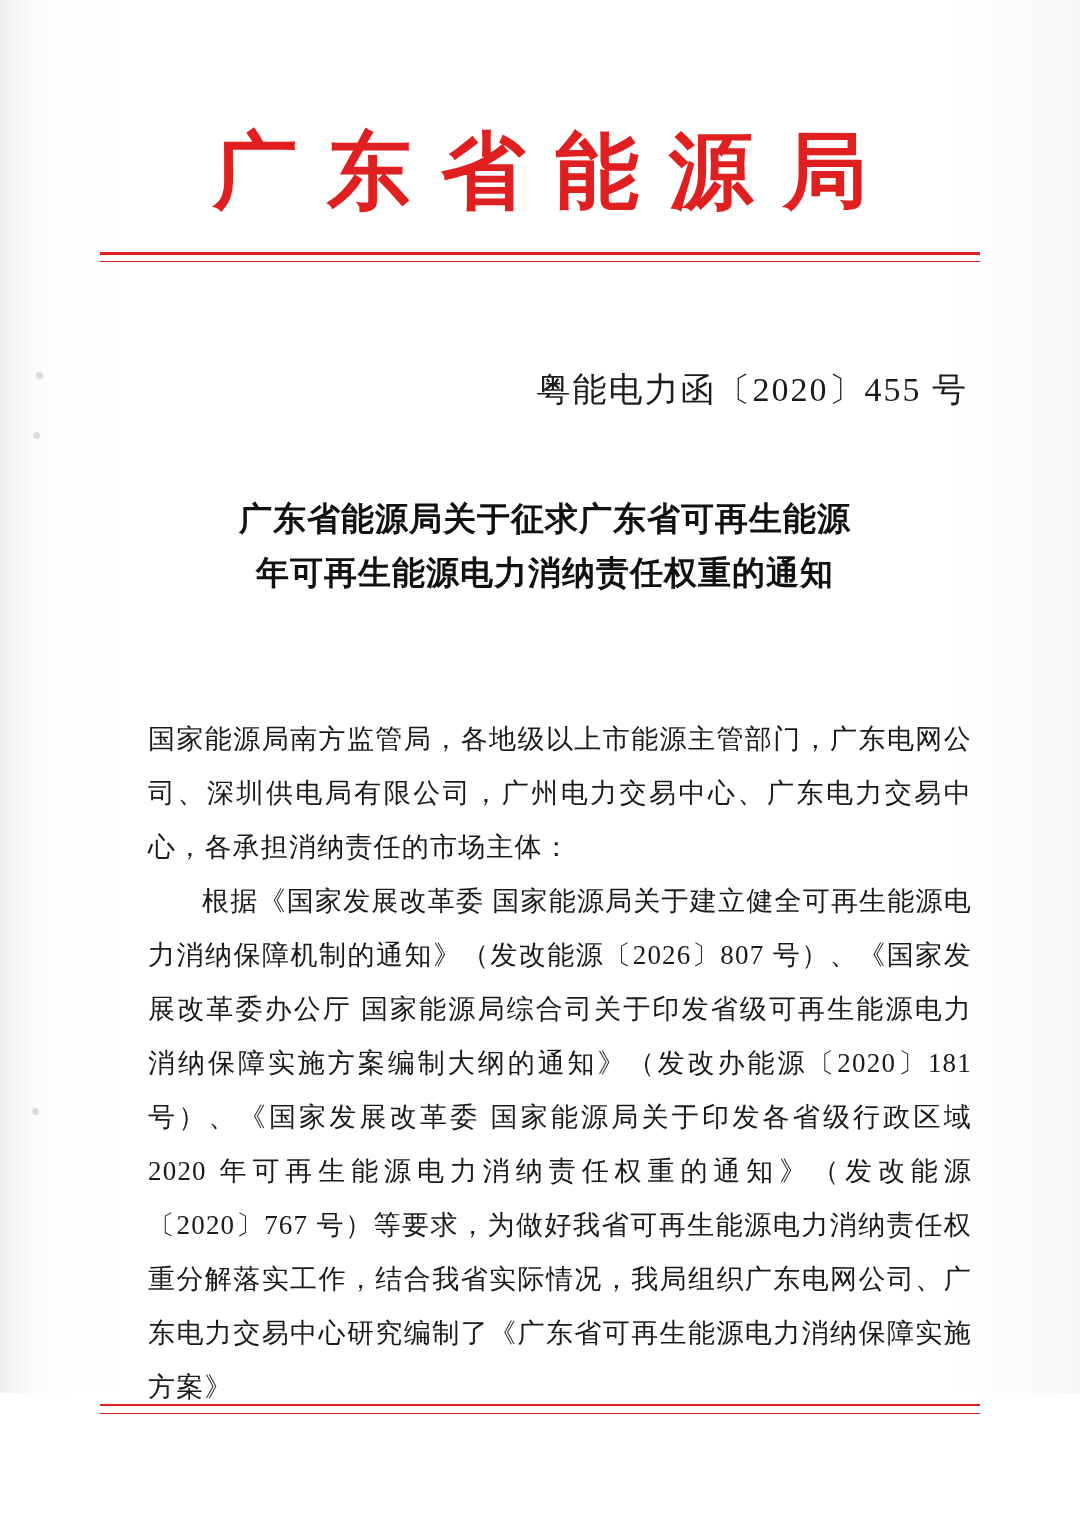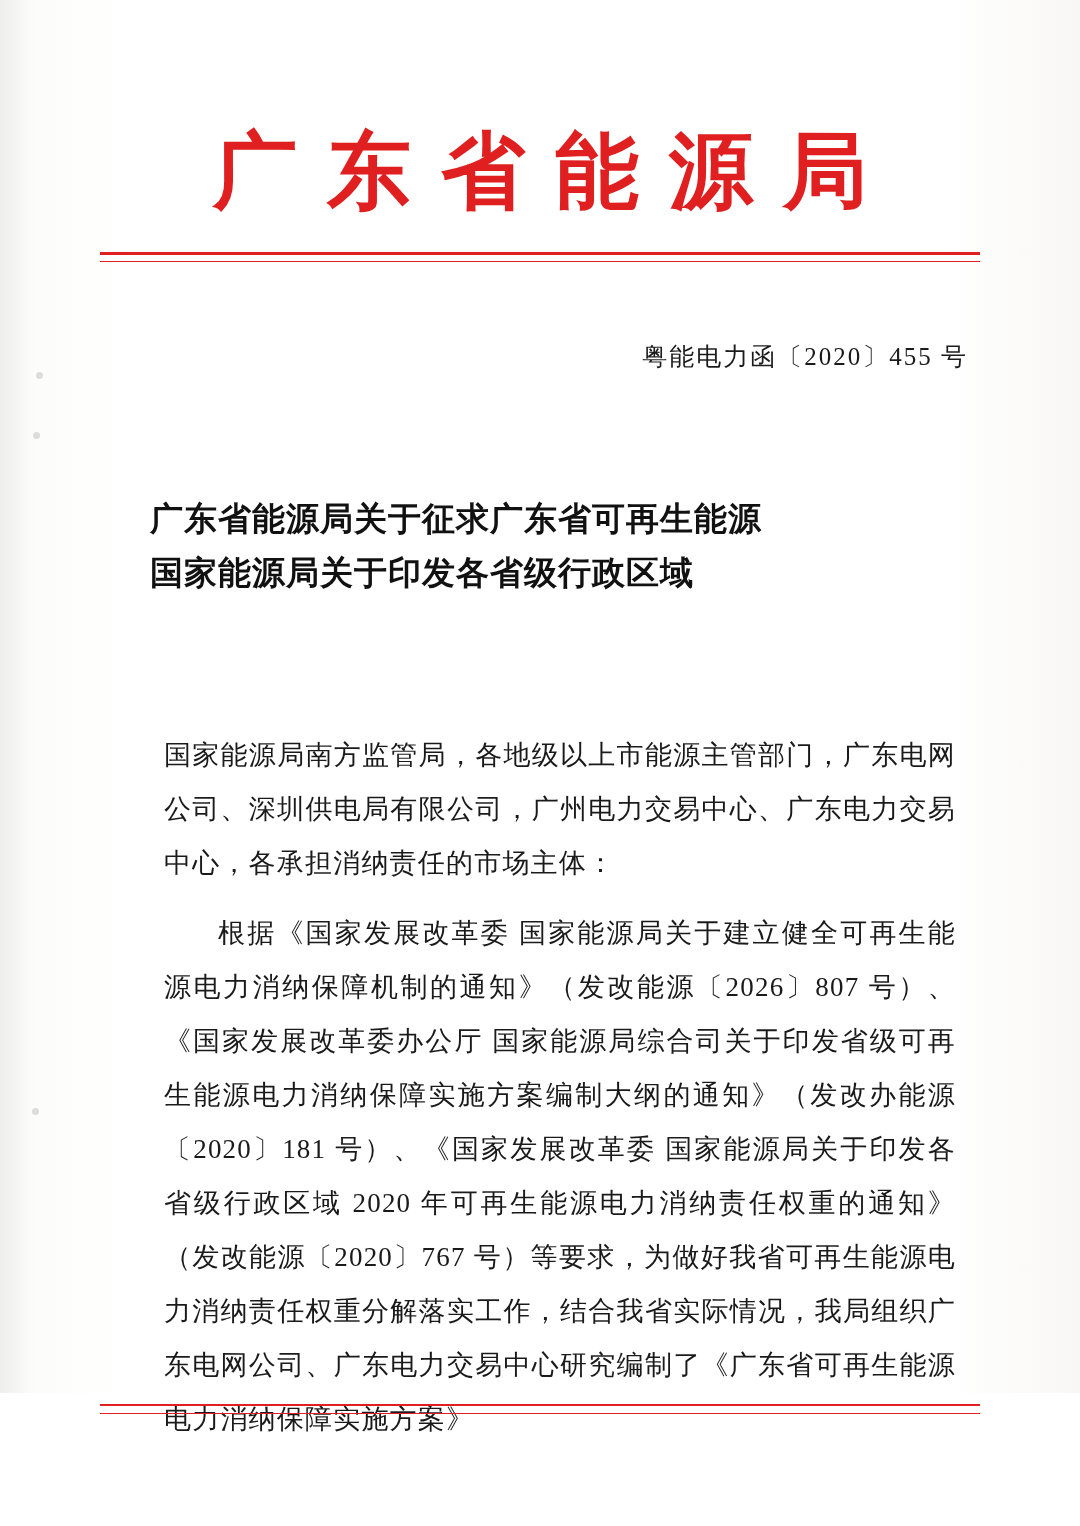--- a/index.html
+++ b/index.html
@@ -64,34 +64,34 @@
     background: #e02020;
   }
   .rule-double-top .r2 {
     height: 1px;
     background: #e02020;
     margin-top: 6px;
   }
 
   .doc-number {
     position: absolute;
-    top: 340px;
+    top: 367px;
     right: 112px;
-    font-size: 25px;
+    font-size: 34px;
     letter-spacing: 2px;
     color: #1b1b1b;
     font-family: "Liberation Serif", "DejaVu Serif", serif;
   }
 
   .doc-title {
     position: absolute;
     top: 492px;
     left: 150px;
     width: 790px;
-    text-align: left;
+    text-align: center;
     font-weight: bold;
     font-size: 33px;
     line-height: 54px;
     letter-spacing: 1px;
     color: #111;
   }
   .doc-title .line {
     display: block;
     white-space: nowrap;
   }
@@ -101,21 +101,21 @@
     top: 712px;
     left: 148px;
     width: 824px;
     font-size: 27px;
     line-height: 54px;
     letter-spacing: 1.2px;
     color: #1a1a1a;
     text-align: justify;
   }
   .body-text p {
-    margin: 16px;
+    margin: 0;
   }
   .body-text p.indent {
     text-indent: 2em;
   }
 
   .rule-double-bottom {
     position: absolute;
     left: 100px;
     width: 880px;
     top: 1404px;
@@ -157,21 +157,21 @@
 
   <div class="rule-double-top">
     <div class="r1"></div>
     <div class="r2"></div>
   </div>
 
   <div class="doc-number">粤能电力函〔2020〕455 号</div>
 
   <div class="doc-title">
     <span class="line">广东省能源局关于征求广东省可再生能源</span>
-    <span class="line">国家能源局关于印发各省级行政区域</span>
+    <span class="line">年可再生能源电力消纳责任权重的通知</span>
   </div>
 
   <div class="body-text">
     <p>国家能源局南方监管局，各地级以上市能源主管部门，广东电网公司、深圳供电局有限公司，广州电力交易中心、广东电力交易中心，各承担消纳责任的市场主体：</p>
     <p class="indent">根据《国家发展改革委 国家能源局关于建立健全可再生能源电力消纳保障机制的通知》（发改能源〔2026〕807 号）、《国家发展改革委办公厅 国家能源局综合司关于印发省级可再生能源电力消纳保障实施方案编制大纲的通知》（发改办能源〔2020〕181 号）、《国家发展改革委 国家能源局关于印发各省级行政区域 2020 年可再生能源电力消纳责任权重的通知》（发改能源〔2020〕767 号）等要求，为做好我省可再生能源电力消纳责任权重分解落实工作，结合我省实际情况，我局组织广东电网公司、广东电力交易中心研究编制了《广东省可再生能源电力消纳保障实施方案》</p>
   </div>
 
   <div class="rule-double-bottom">
     <div class="r1"></div>
     <div class="r2"></div>

